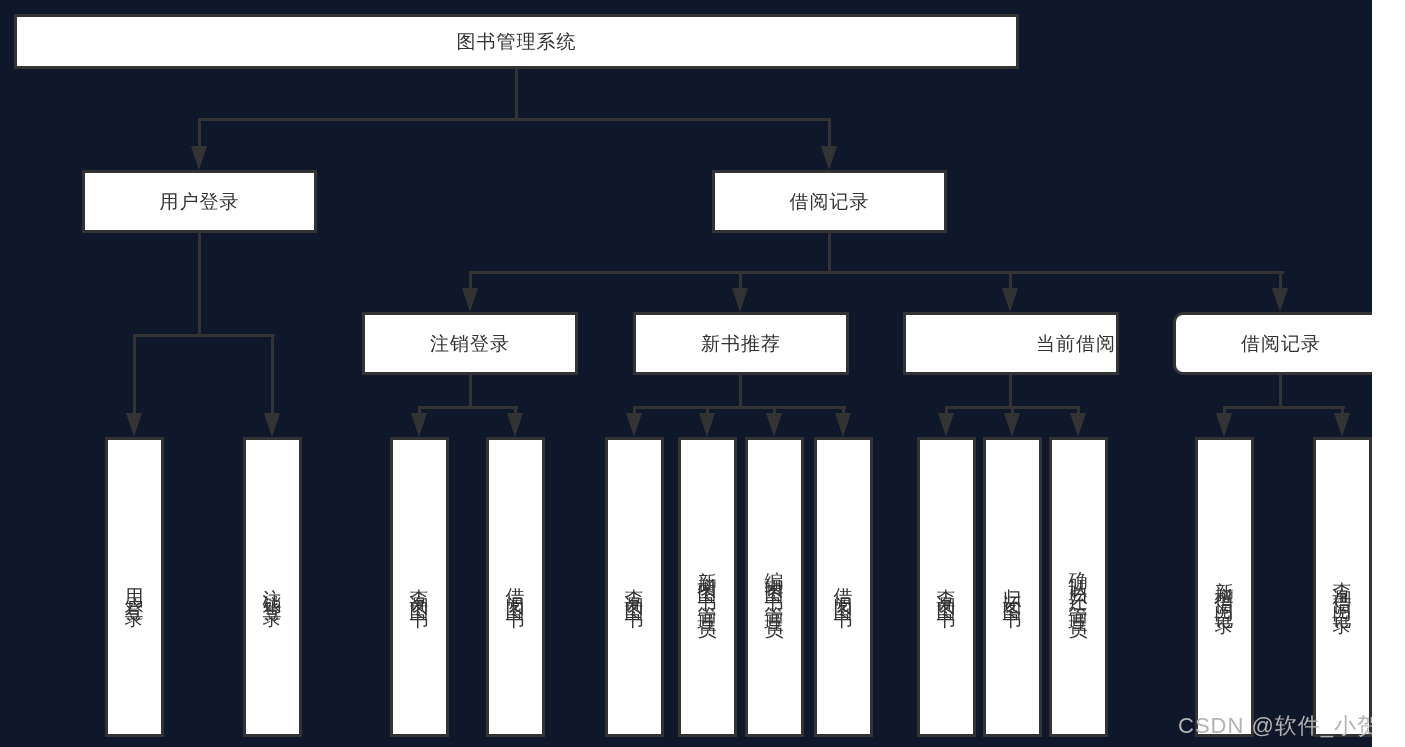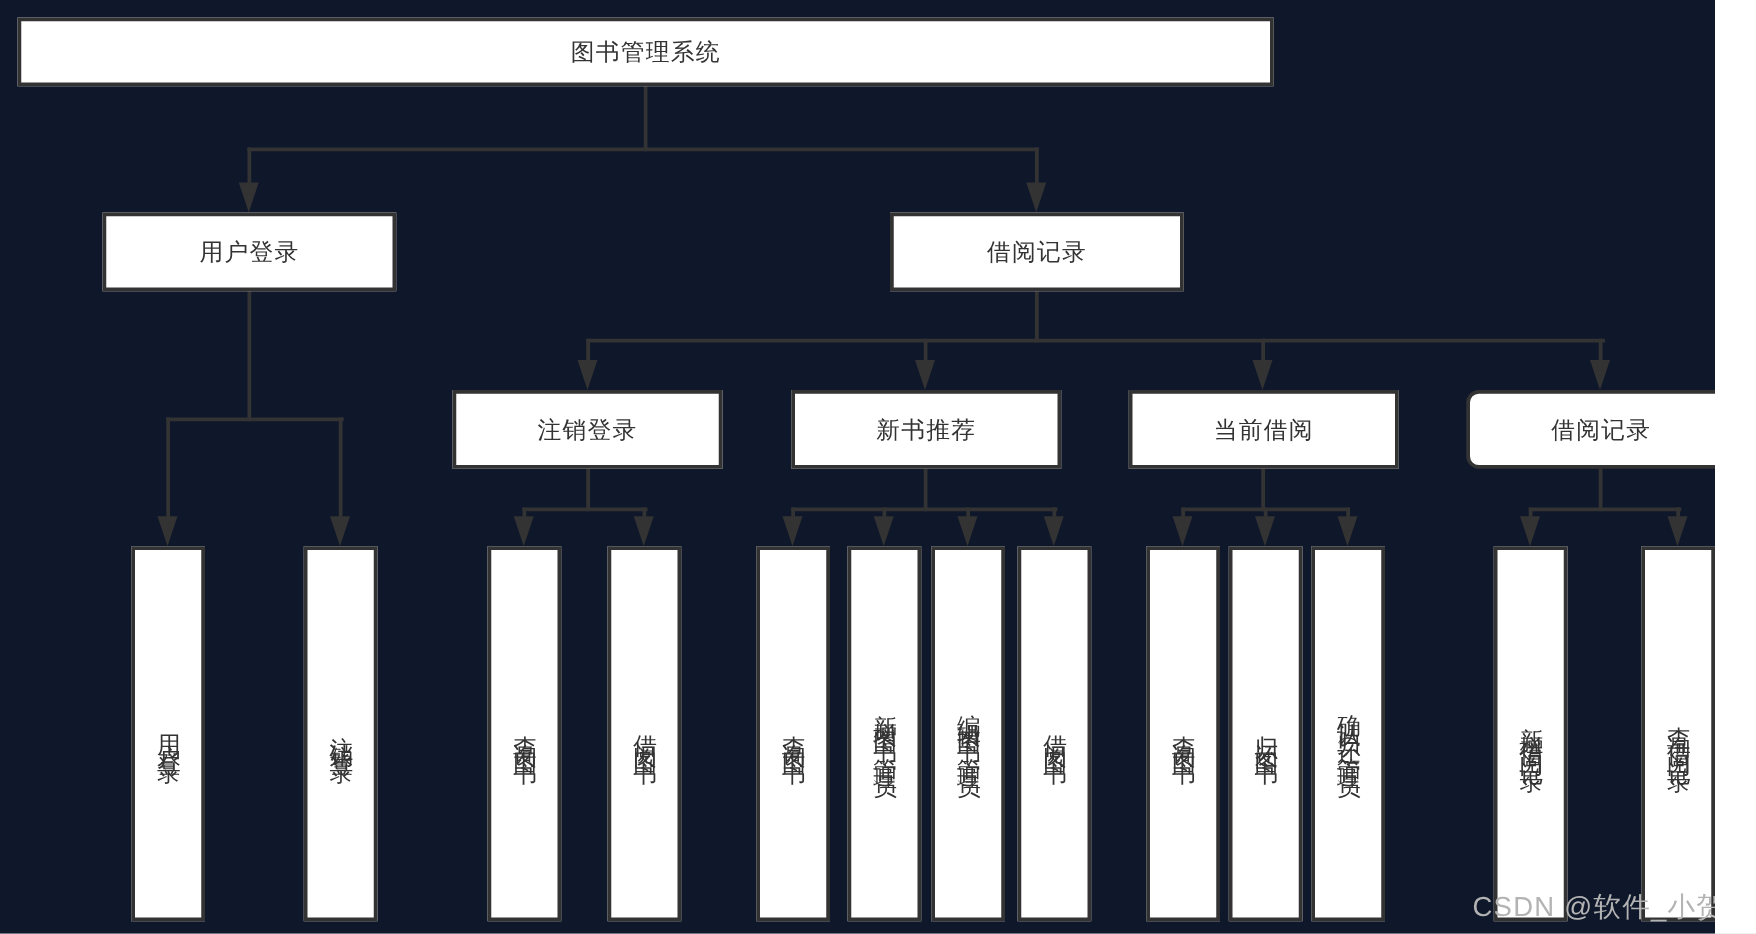--- a/index.html
+++ b/index.html
@@ -69,21 +69,21 @@
   <div class="tri" style="left:1002px; top:288px;"></div>
   <div class="v" style="left:1279px; top:271px; height:20px;"></div>
   <div class="tri" style="left:1272px; top:288px;"></div>
 
   <div class="box" style="left:362px; top:312px; width:216px; height:63px;">
     <span>注销登录</span>
   </div>
   <div class="box" style="left:633px; top:312px; width:216px; height:63px;">
     <span>新书推荐</span>
   </div>
-  <div class="box" style="left:903px; top:312px; width:216px; height:63px;">
+  <div class="box" style="left:903px; top:312px; width:216px; height:63px;justify-content:flex-end;">
     <span>当前借阅</span>
   </div>
   <div class="box" style="left:1173px; top:312px; width:216px; height:63px;border-radius:10px;">
     <span>借阅记录</span>
   </div>
 
   <div class="v" style="left:469px; top:375px; height:34px;"></div>
   <div class="h" style="left:418px; top:406px; width:100px;"></div>
   <div class="v" style="left:418px; top:406px; height:13px;"></div>
   <div class="tri" style="left:411px; top:413px;"></div>

